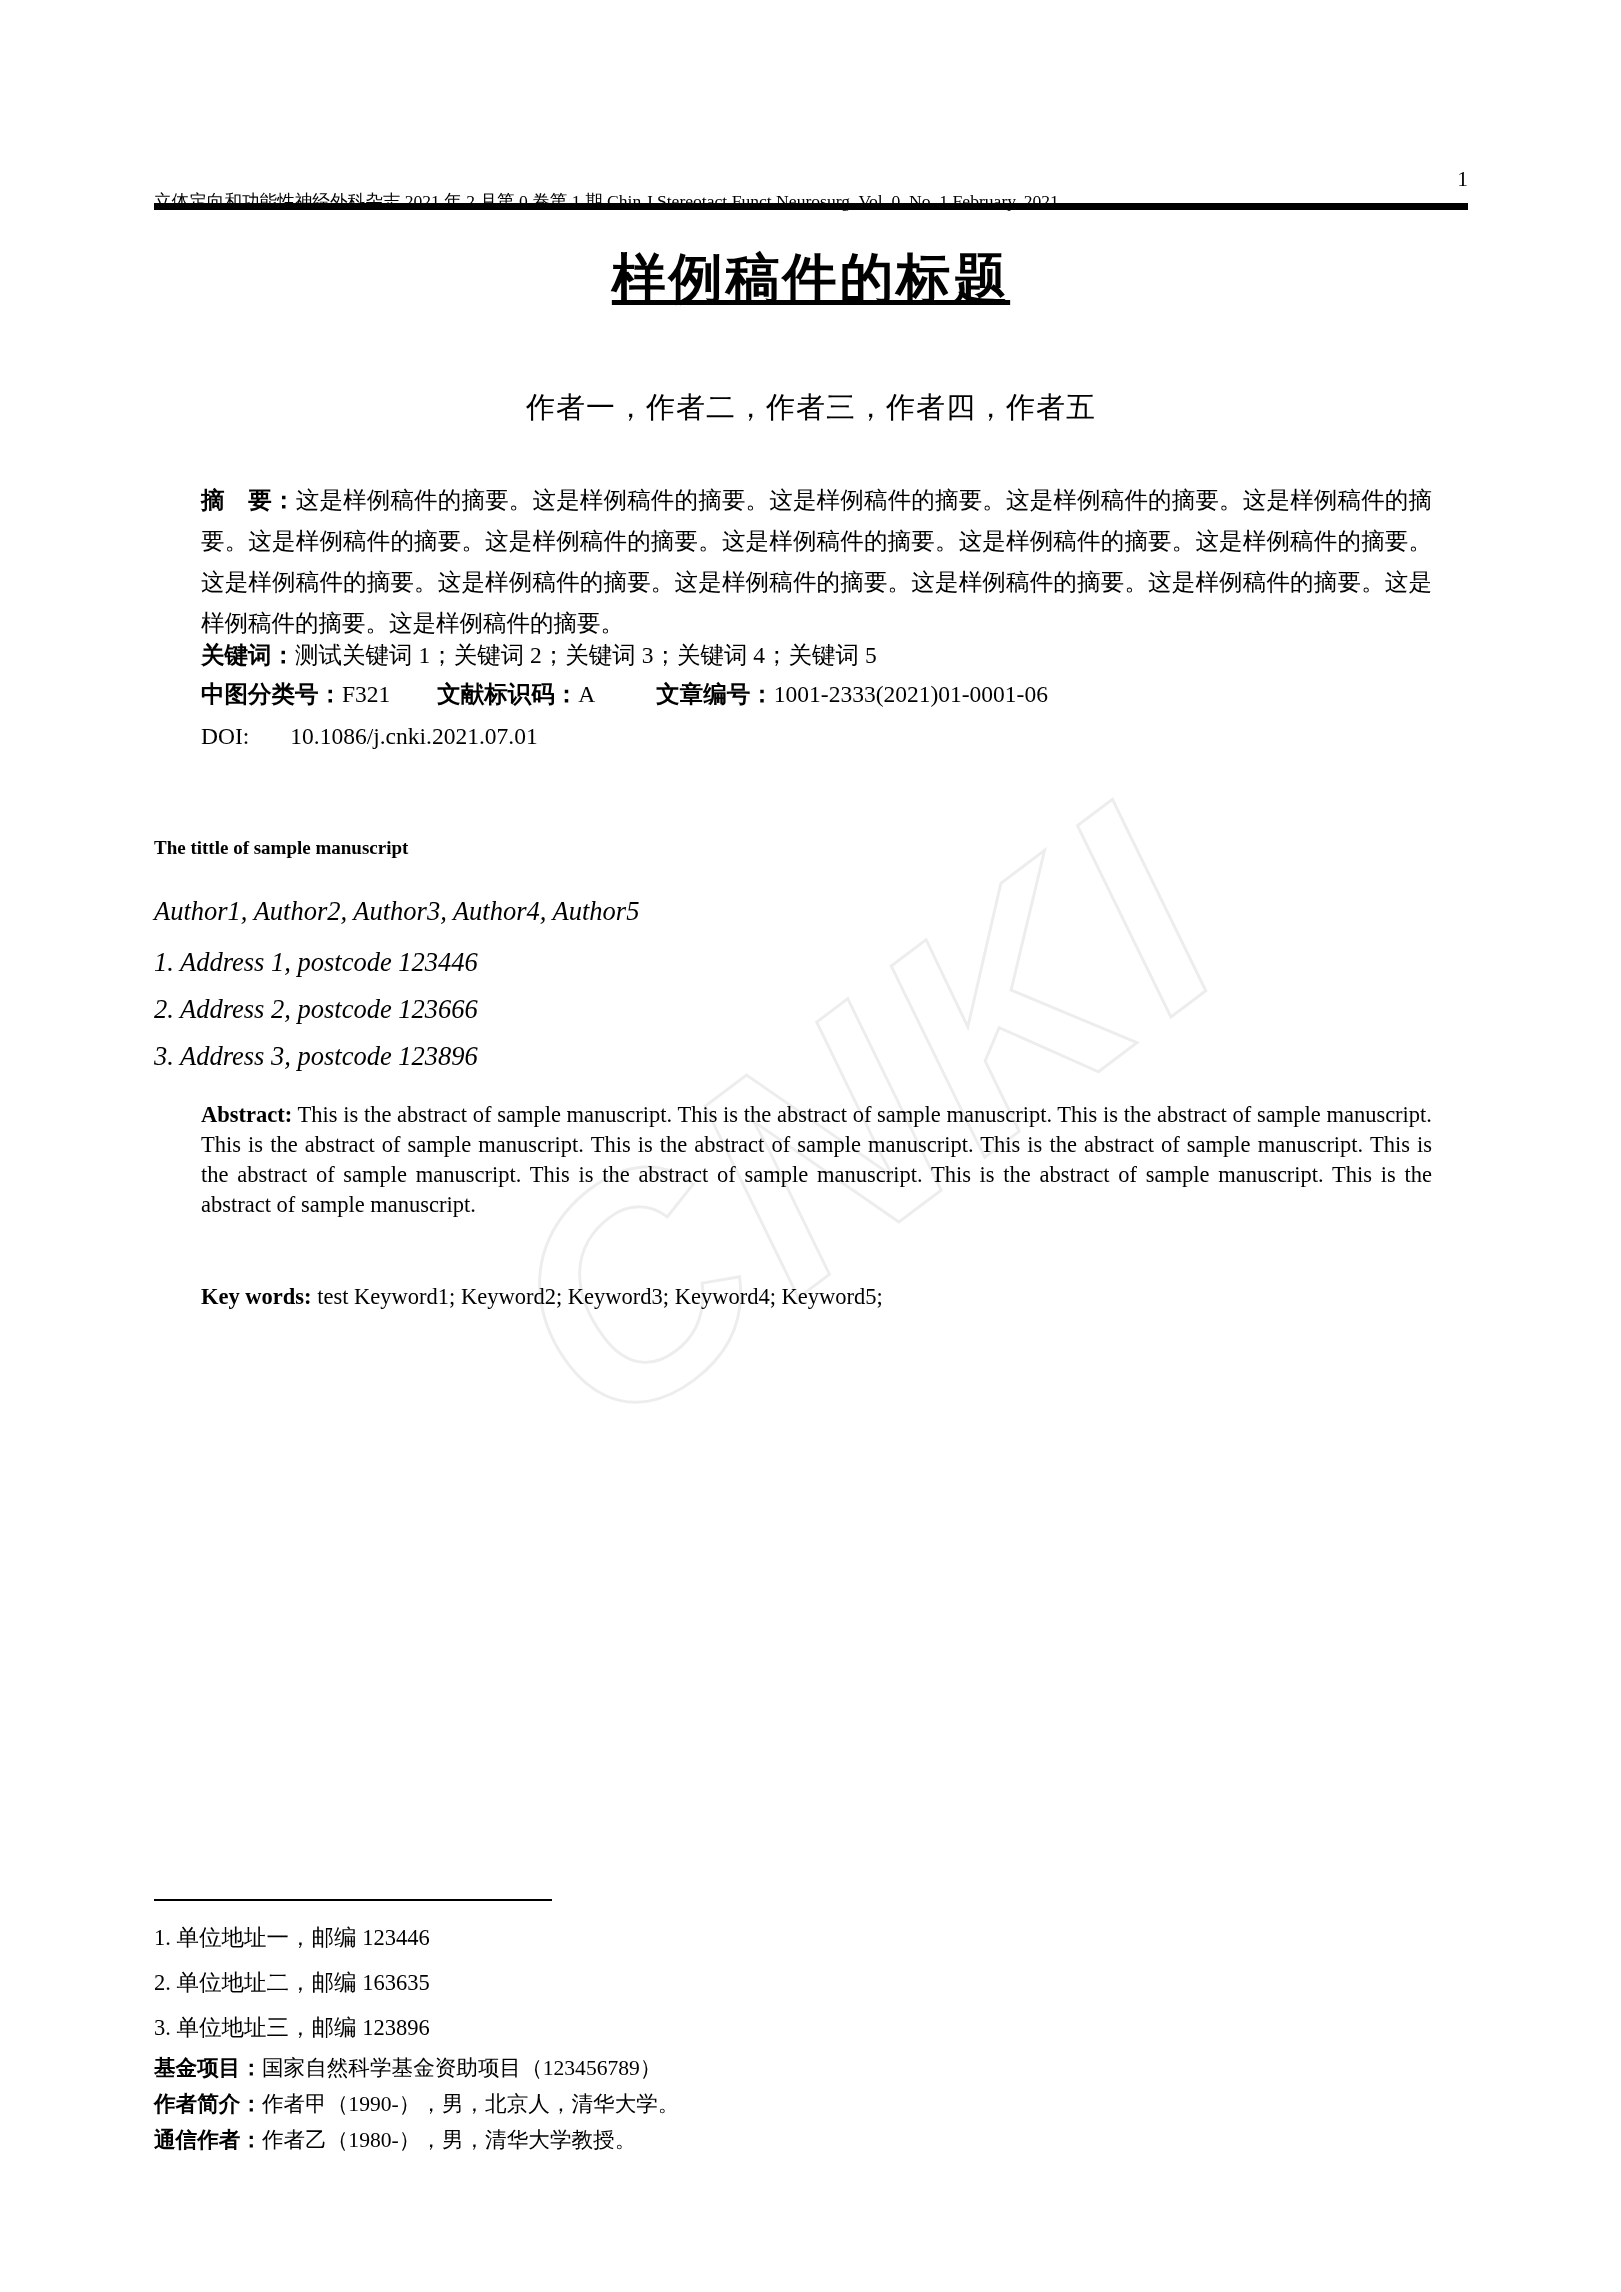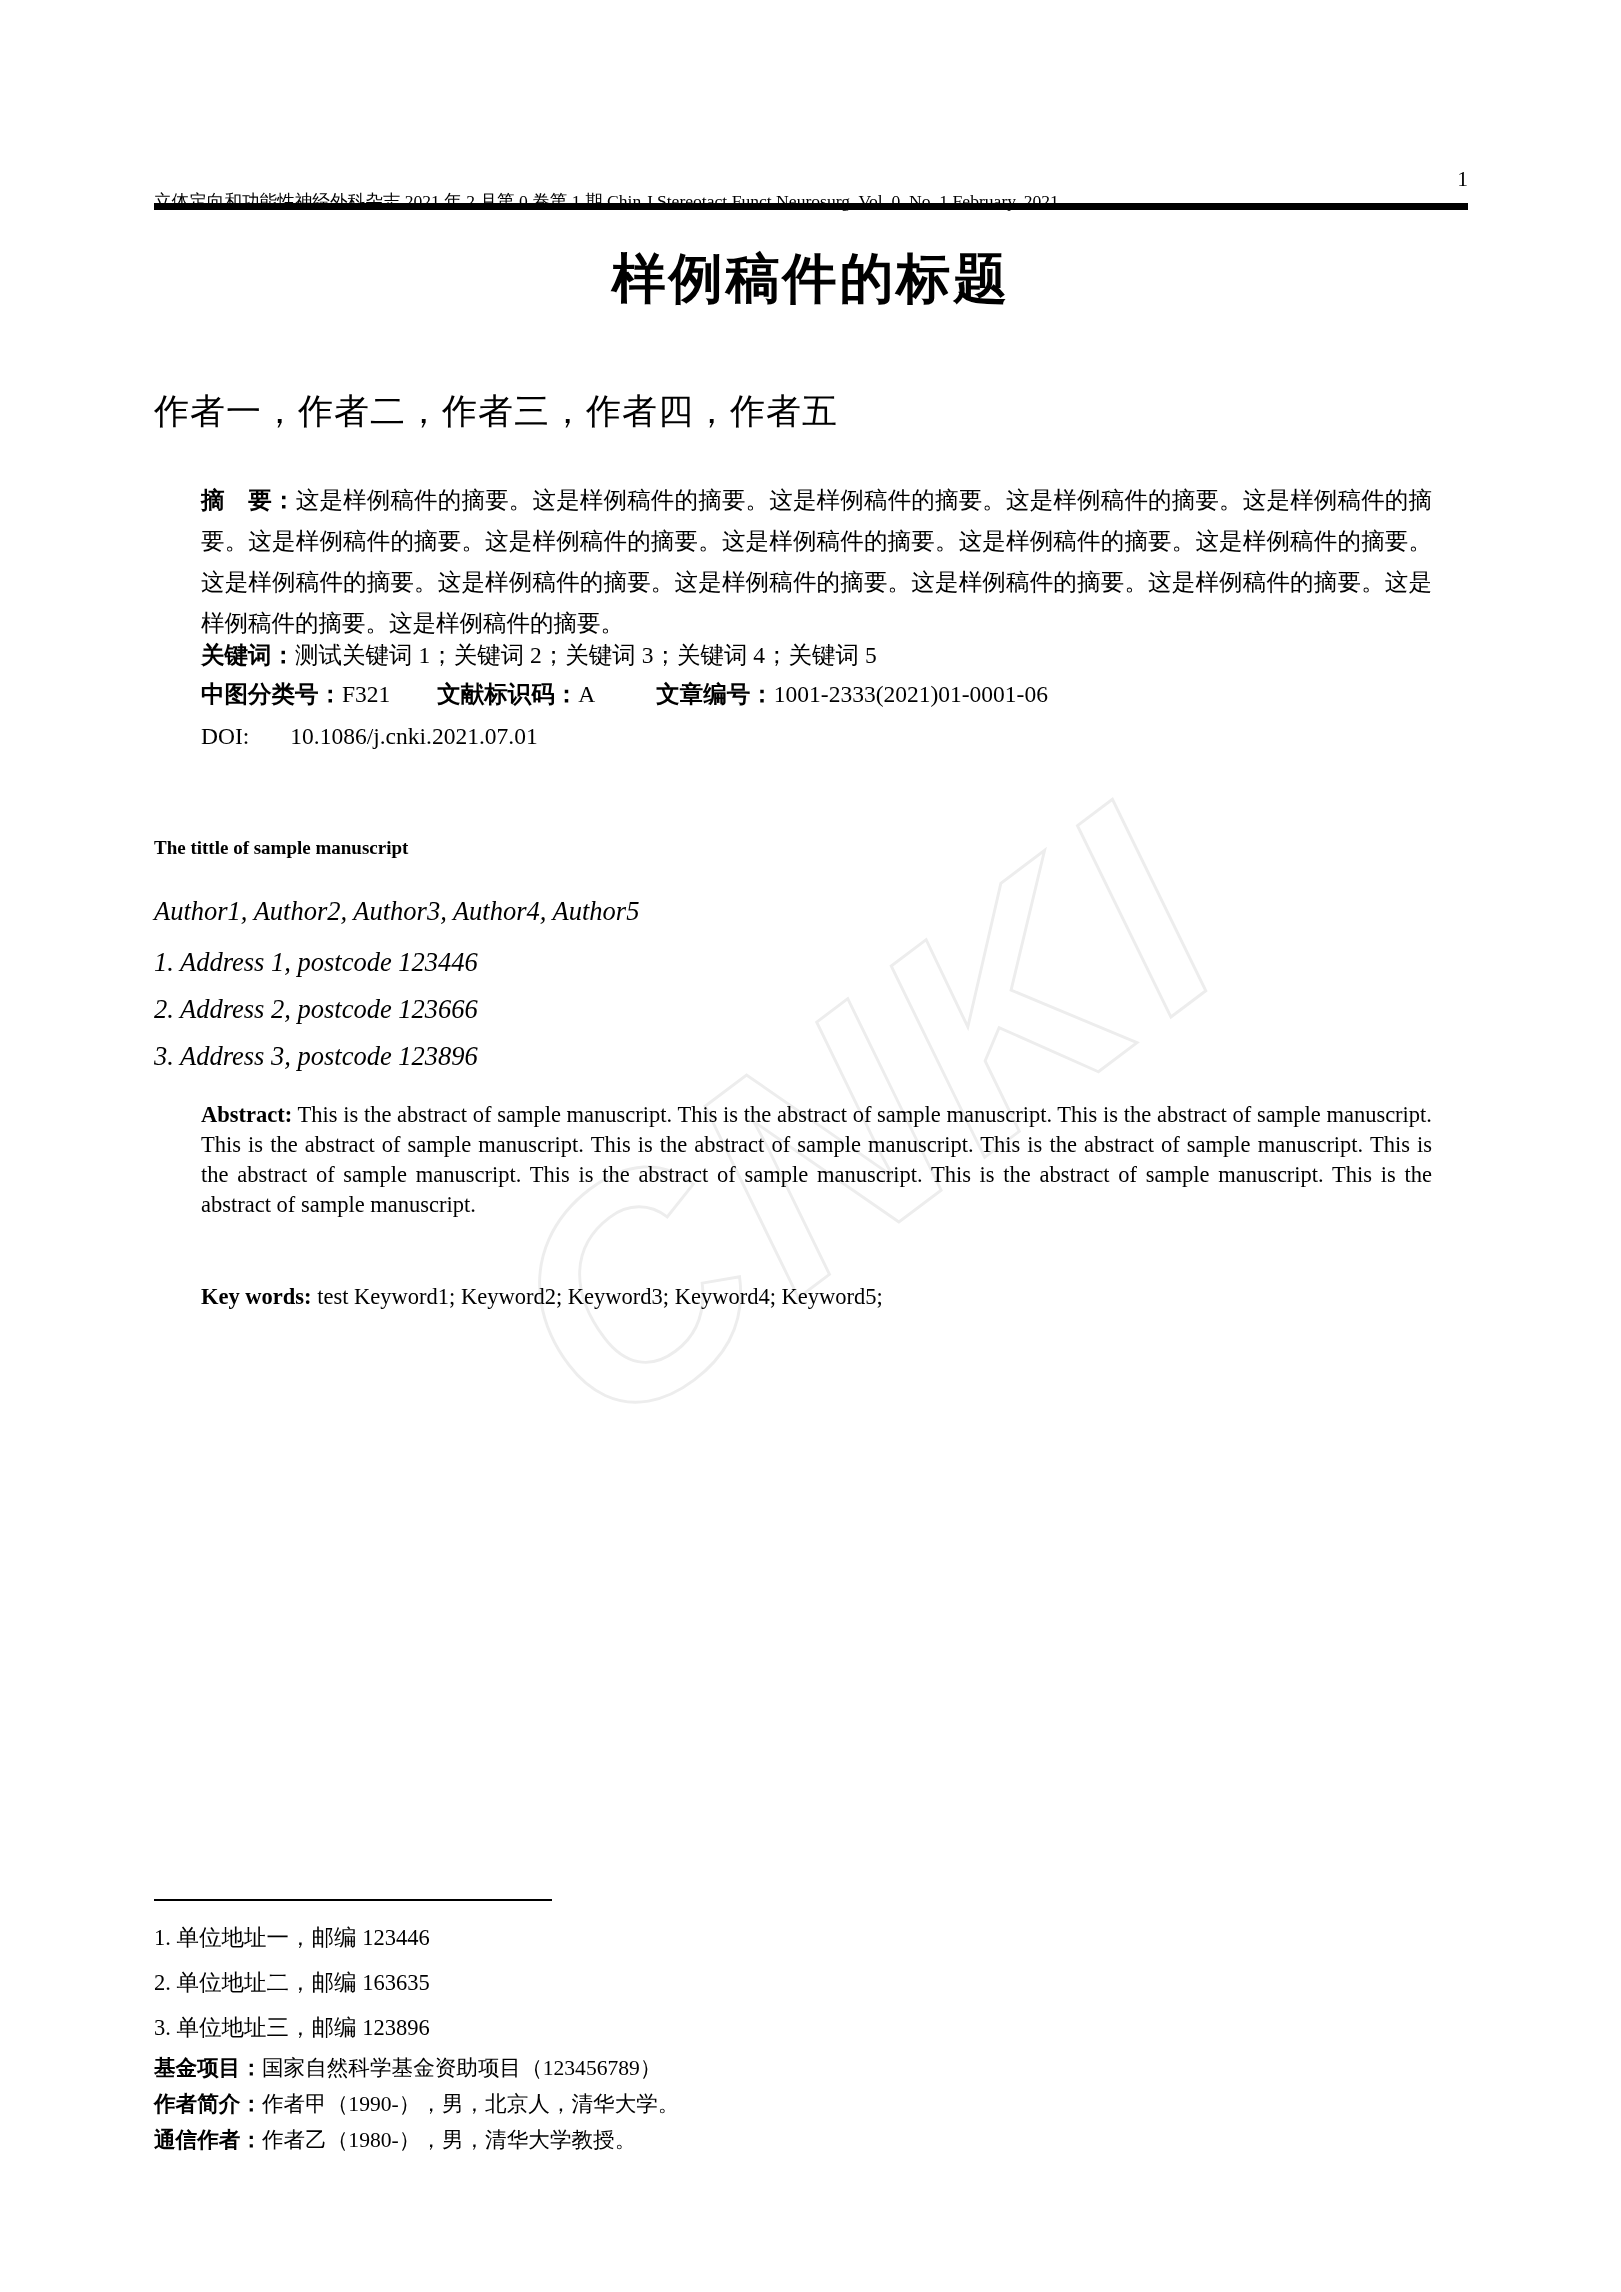--- a/index.html
+++ b/index.html
@@ -29,23 +29,23 @@
 
   
   .journal-line { left:154px; top:173px; font-size:17.6px; white-space:nowrap;margin-top:16px; }
   .page-num    { left:1433px; top:167px; width:35px; text-align:right; font-size:21.6px; }
   .top-rule    { left:154px; top:203px; width:1314px; height:6.9px; background:#000; }
 
   
   .title-cn {
     left:154px; top:243px; width:1314px; text-align:center;
     font-family:"Liberation Sans", sans-serif;
-    font-weight:bold; font-size:54px; letter-spacing:2.9px;
+    font-weight:bold; font-size:54px; letter-spacing:2.9px;text-decoration:underline;
   }
-  .authors-cn { left:154px; top:388px; width:1314px; font-size:35px; letter-spacing:1px; }
+  .authors-cn { left:154px; top:388px; width:1314px; text-align:center; font-size:29px; letter-spacing:1px; }
 
   .abs-cn { left:201px; top:480px; width:1231px; font-size:23.5px; line-height:41px; text-align:justify; }
   .kw-cn  { left:201px; top:639px; width:1231px; font-size:23.5px; }
   .clc-line { left:201px; top:678px; width:1231px; font-size:23.5px; }
   .doi-line { left:201px; top:723px; width:1231px; font-size:23.5px; }
 
   .label-hei { font-family:"Liberation Sans", sans-serif; font-weight:bold; }
   .gap-lg { margin-right:47px; }
   .gap-xl { margin-right:61px; }
   .gap-doi { margin-right:41px; }

